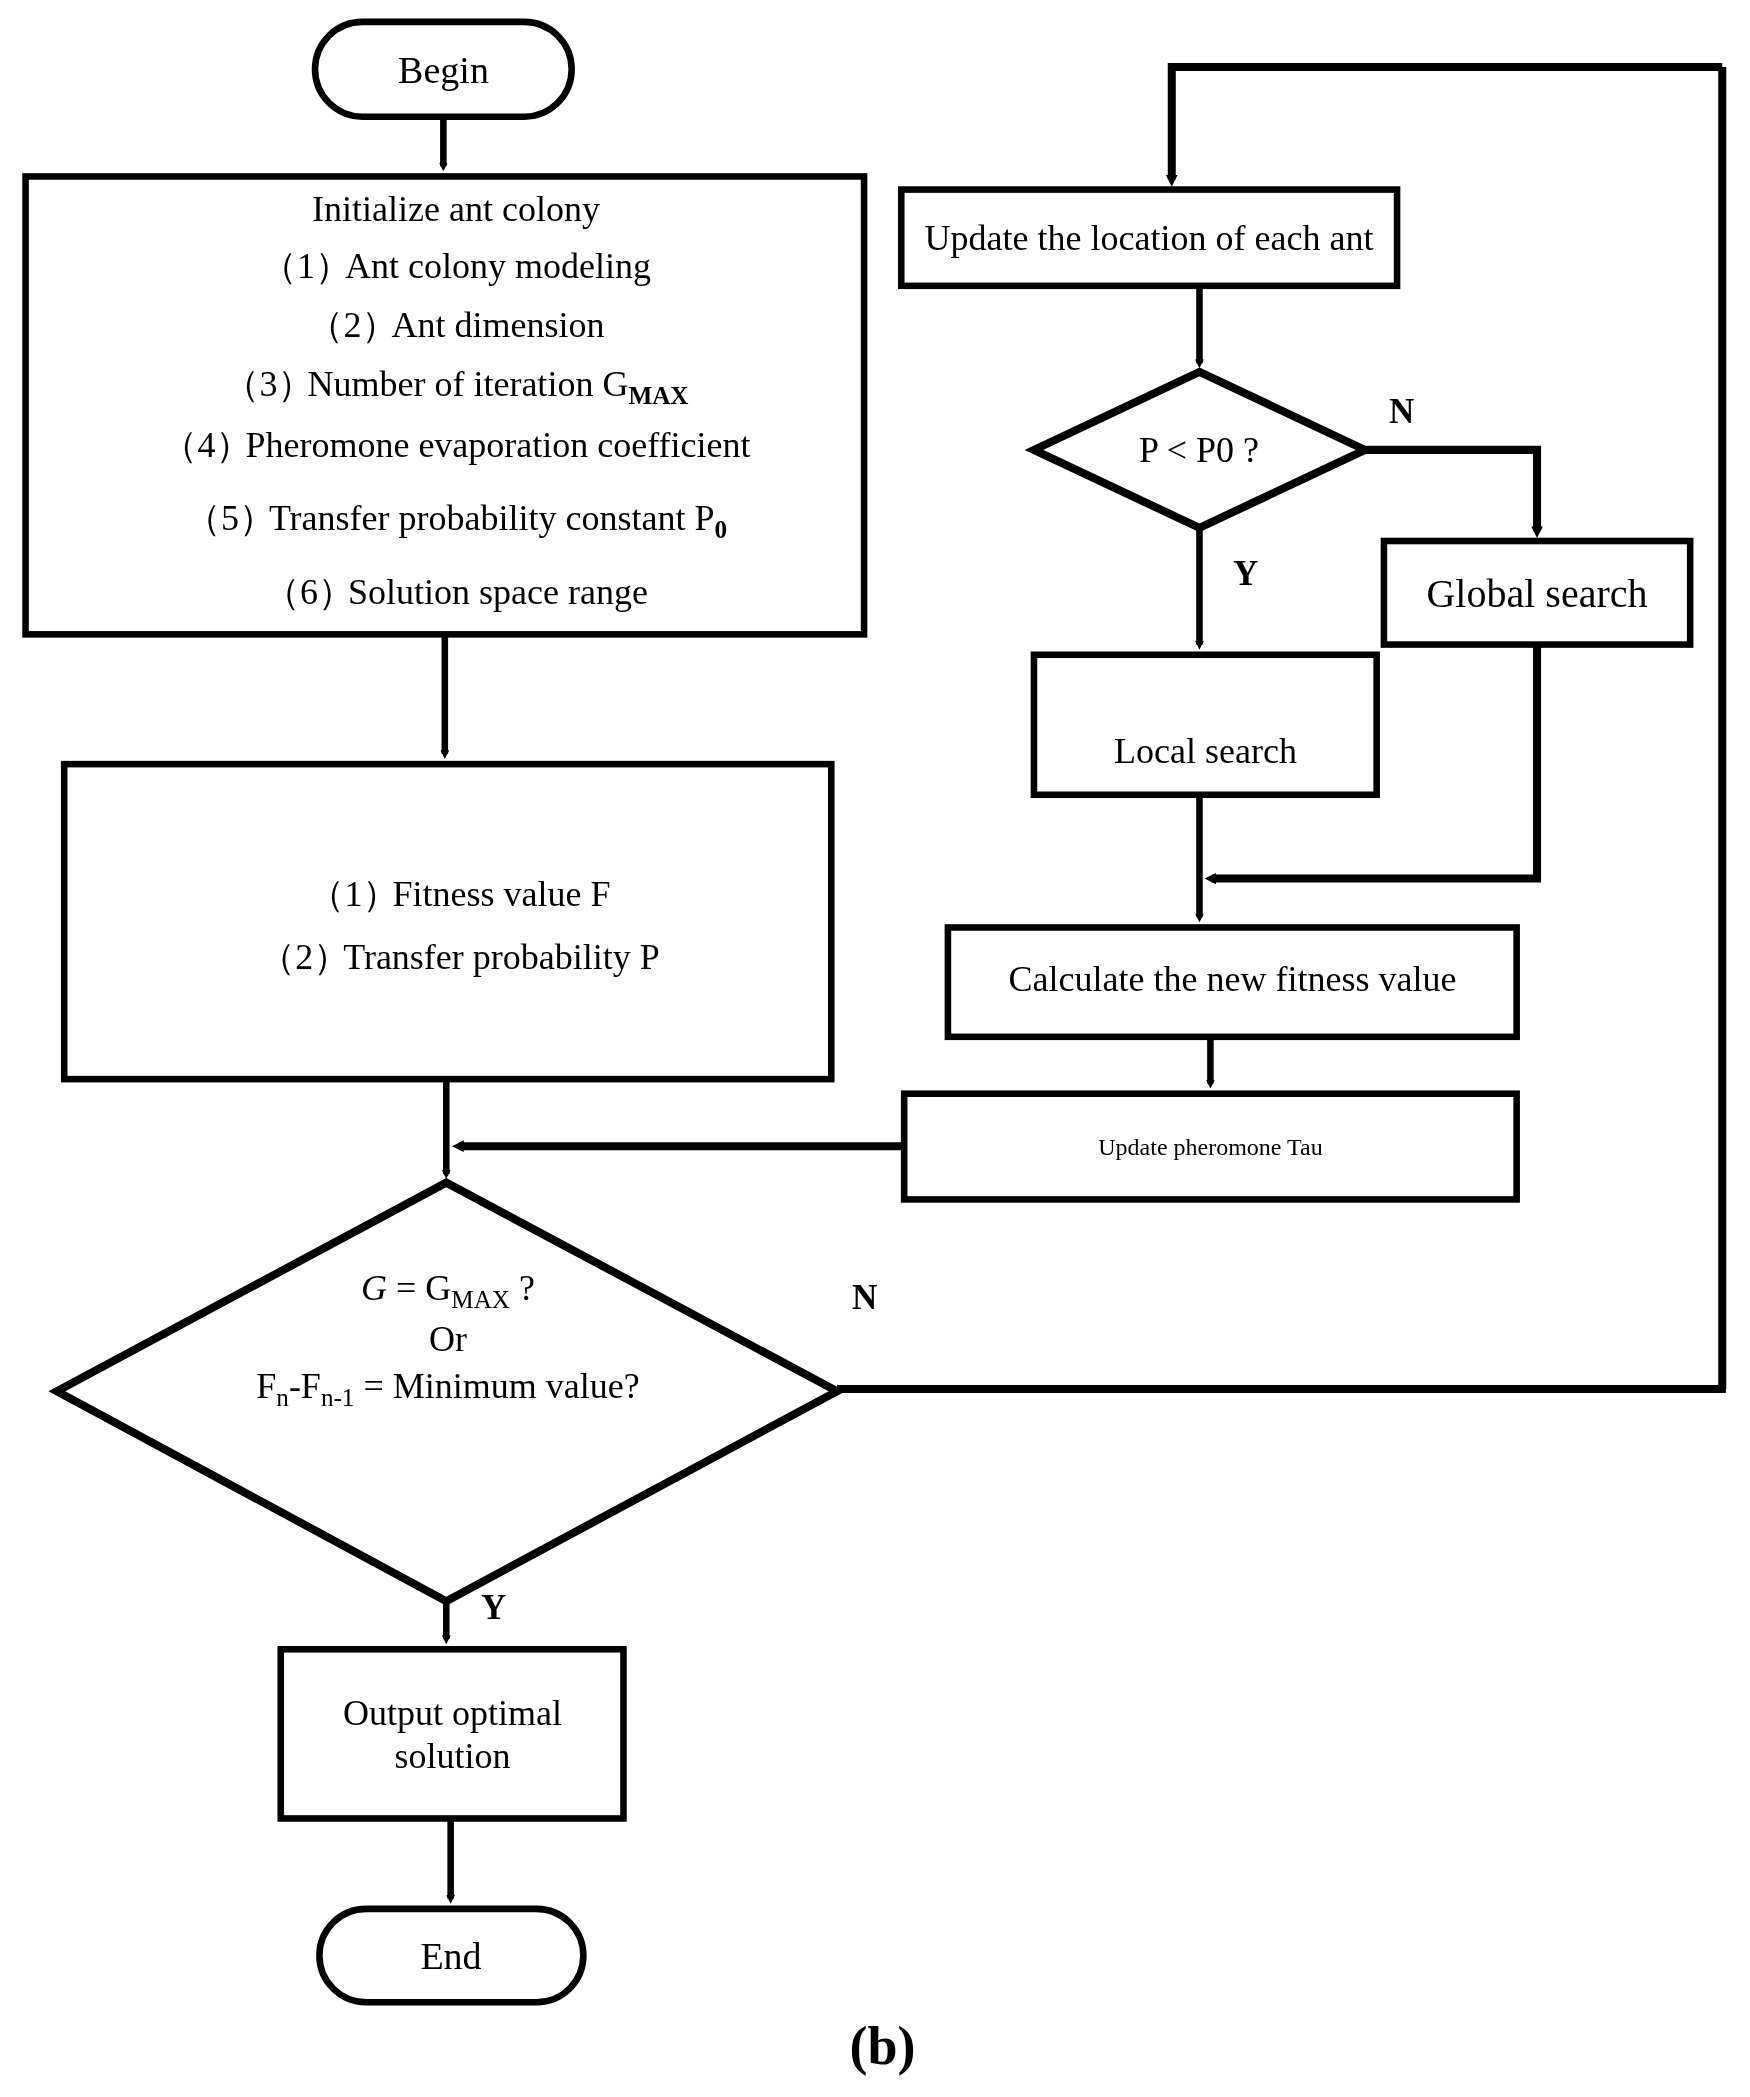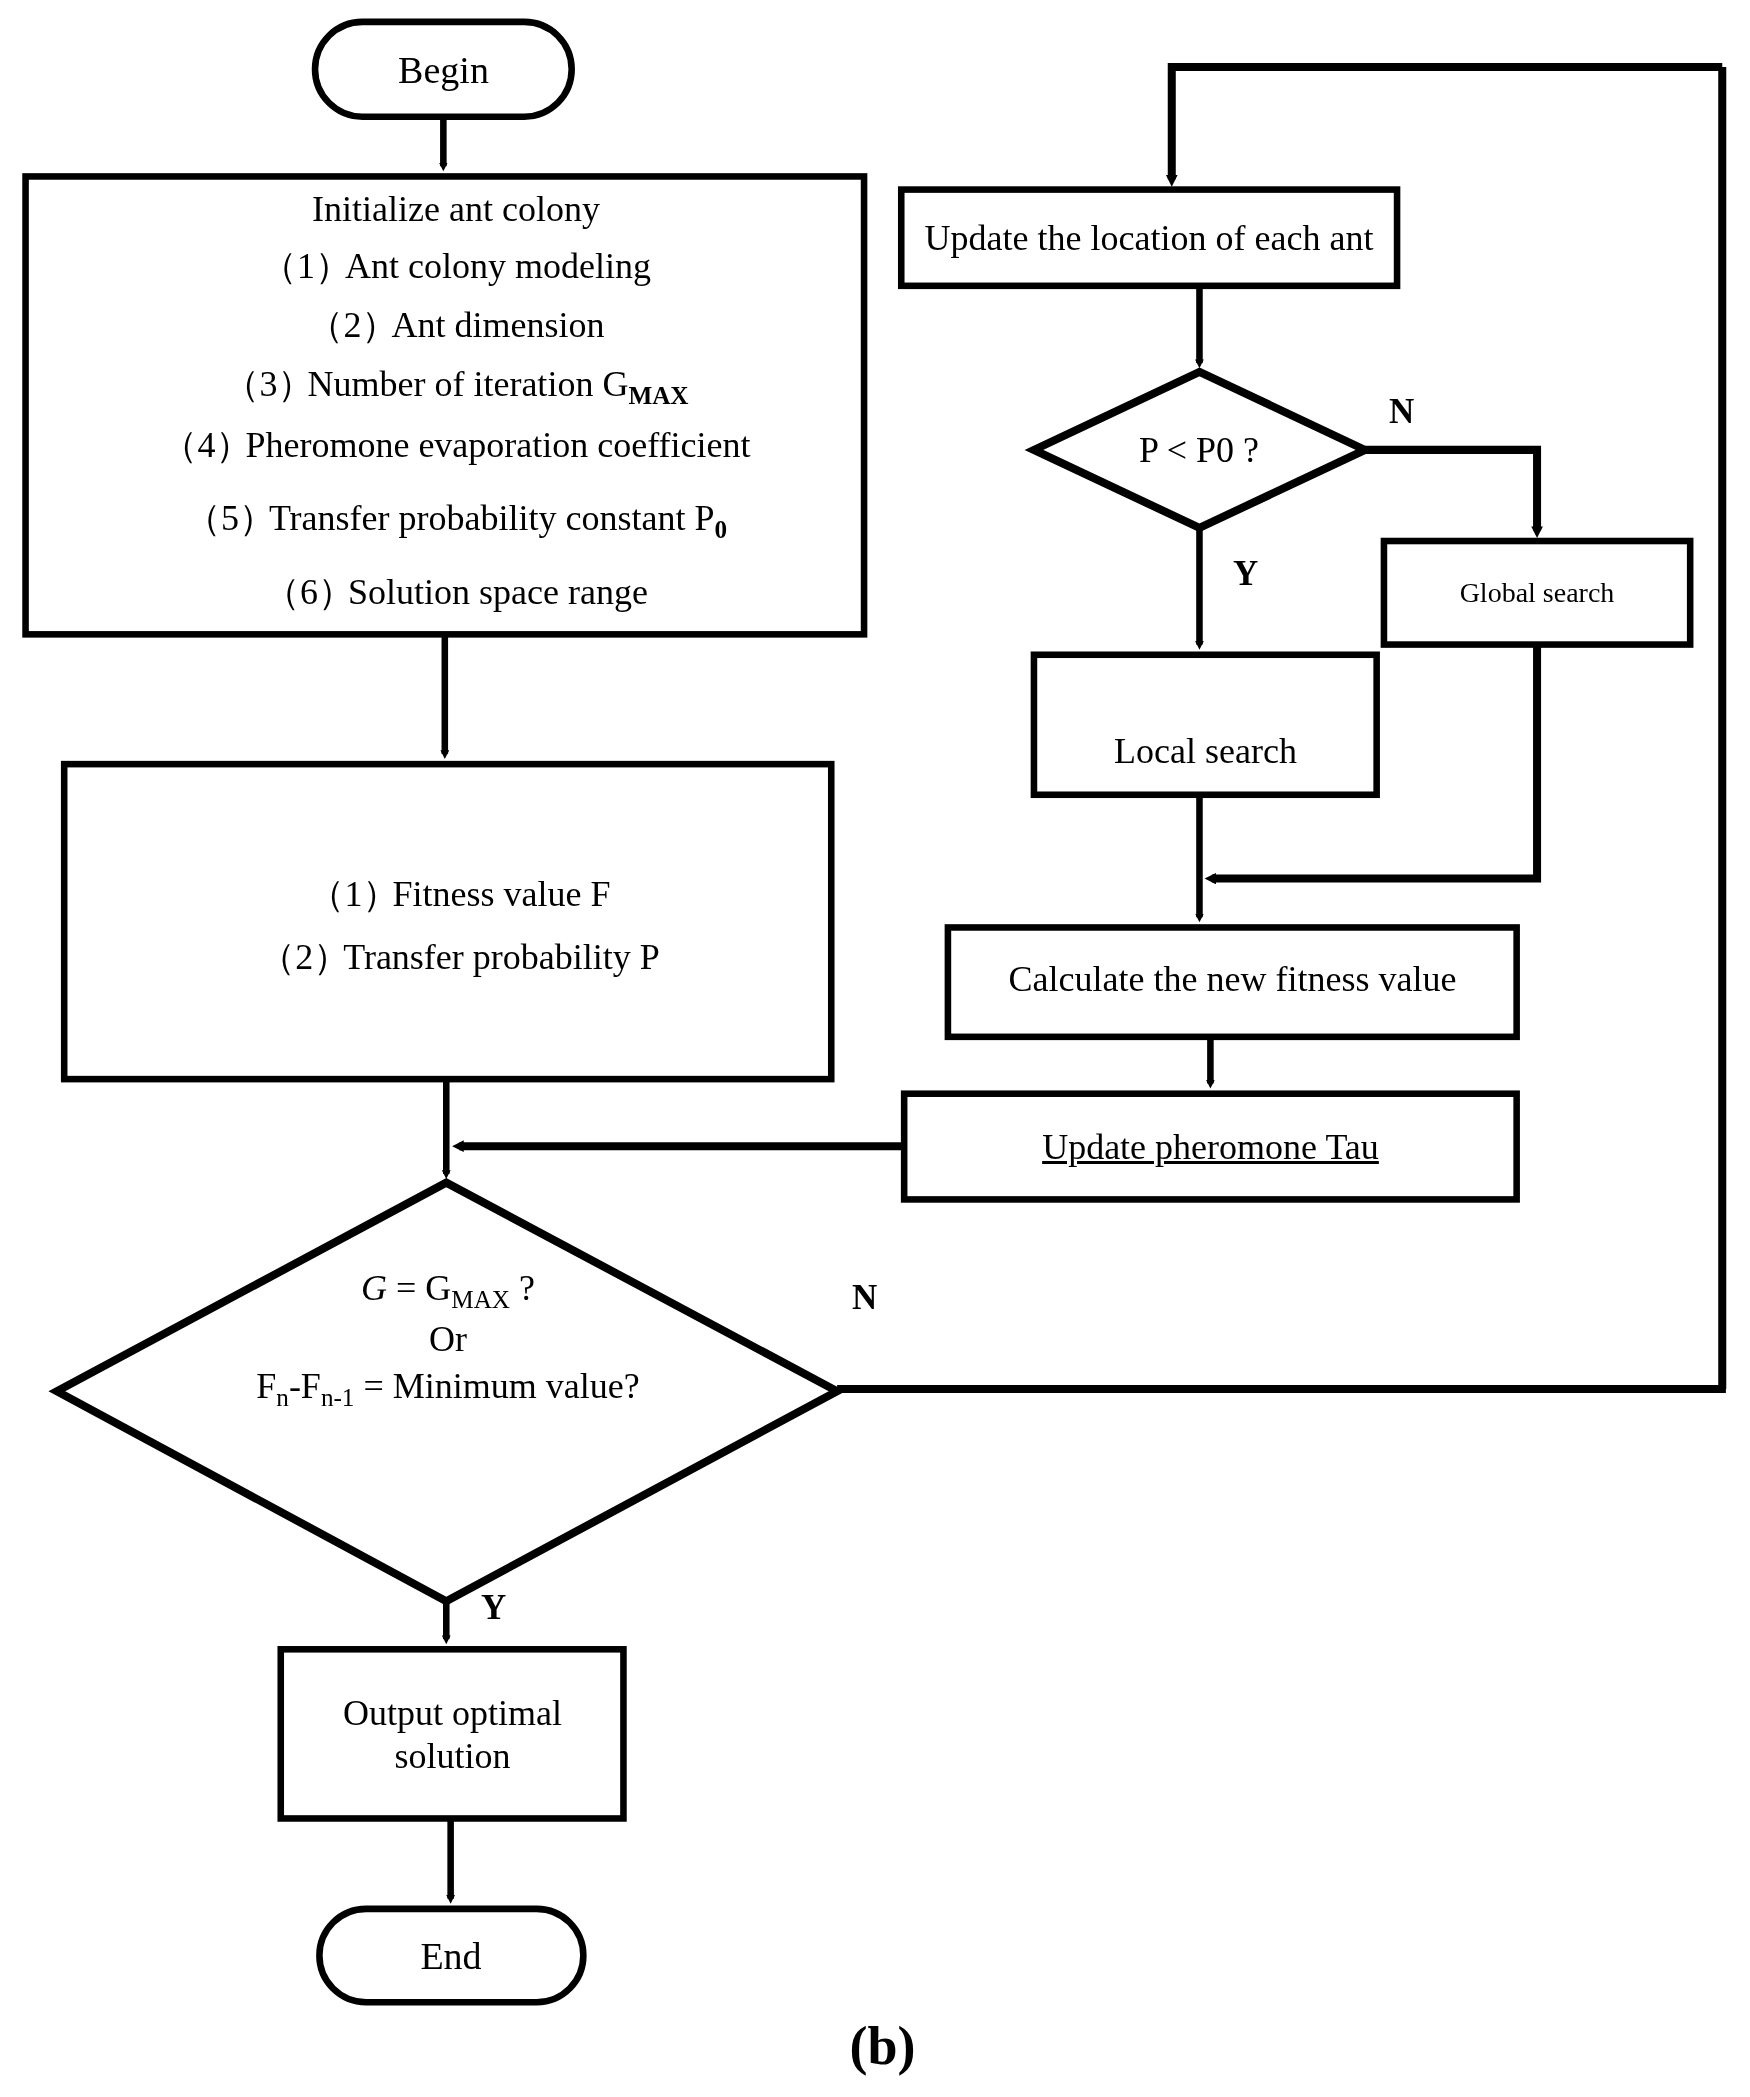--- a/index.html
+++ b/index.html
@@ -118,27 +118,27 @@
     </div>
     <div class="listrow" style="margin:7.3px 0;">
       <span class="numcol">（2）</span><span>Transfer probability P</span>
     </div>
   </div>
 
   <div class="nodeTxt ctr" style="left:901px;top:190px;width:496px;height:96px;font-size:36px;">Update the location of each ant</div>
 
   <div class="nodeTxt ctr" style="left:1057px;top:405px;width:284px;height:90px;font-size:36px;">P &lt; P0 ?</div>
 
-  <div class="nodeTxt ctr" style="left:1384px;top:541px;width:306px;height:104px;font-size:28px;text-align:right;">Global search</div>
+  <div class="nodeTxt ctr" style="left:1384px;top:541px;width:306px;height:104px;font-size:40px;text-align:right;">Global search</div>
 
   <div class="nodeTxt ctr" style="left:1034px;top:681px;width:343px;height:140px;font-size:36px;">Local search</div>
 
   <div class="nodeTxt ctr" style="left:957px;top:925px;width:551px;height:109px;font-size:36px;line-height:1.05;">Calculate the new fitness value</div>
 
-  <div class="nodeTxt ctr" style="left:904px;top:1094px;width:613px;height:106px;font-size:36px;text-decoration:underline;">
+  <div class="nodeTxt ctr" style="left:904px;top:1094px;width:613px;height:106px;font-size:24px;">
     <span>Update pheromone Tau</span>
   </div>
 
   <div class="nodeTxt" style="left:109px;top:1265px;width:678px;height:168px;font-size:36px;text-align:center;line-height:1.28;">
     <div>
       <span class="ital">G</span><span> = G</span><span class="subn">MAX</span><span> ?</span>
     </div>
     <div>Or</div>
     <div>
       <span>F</span><span class="subn">n</span><span>-F</span><span class="subn">n-1</span><span> = Minimum value?</span>

